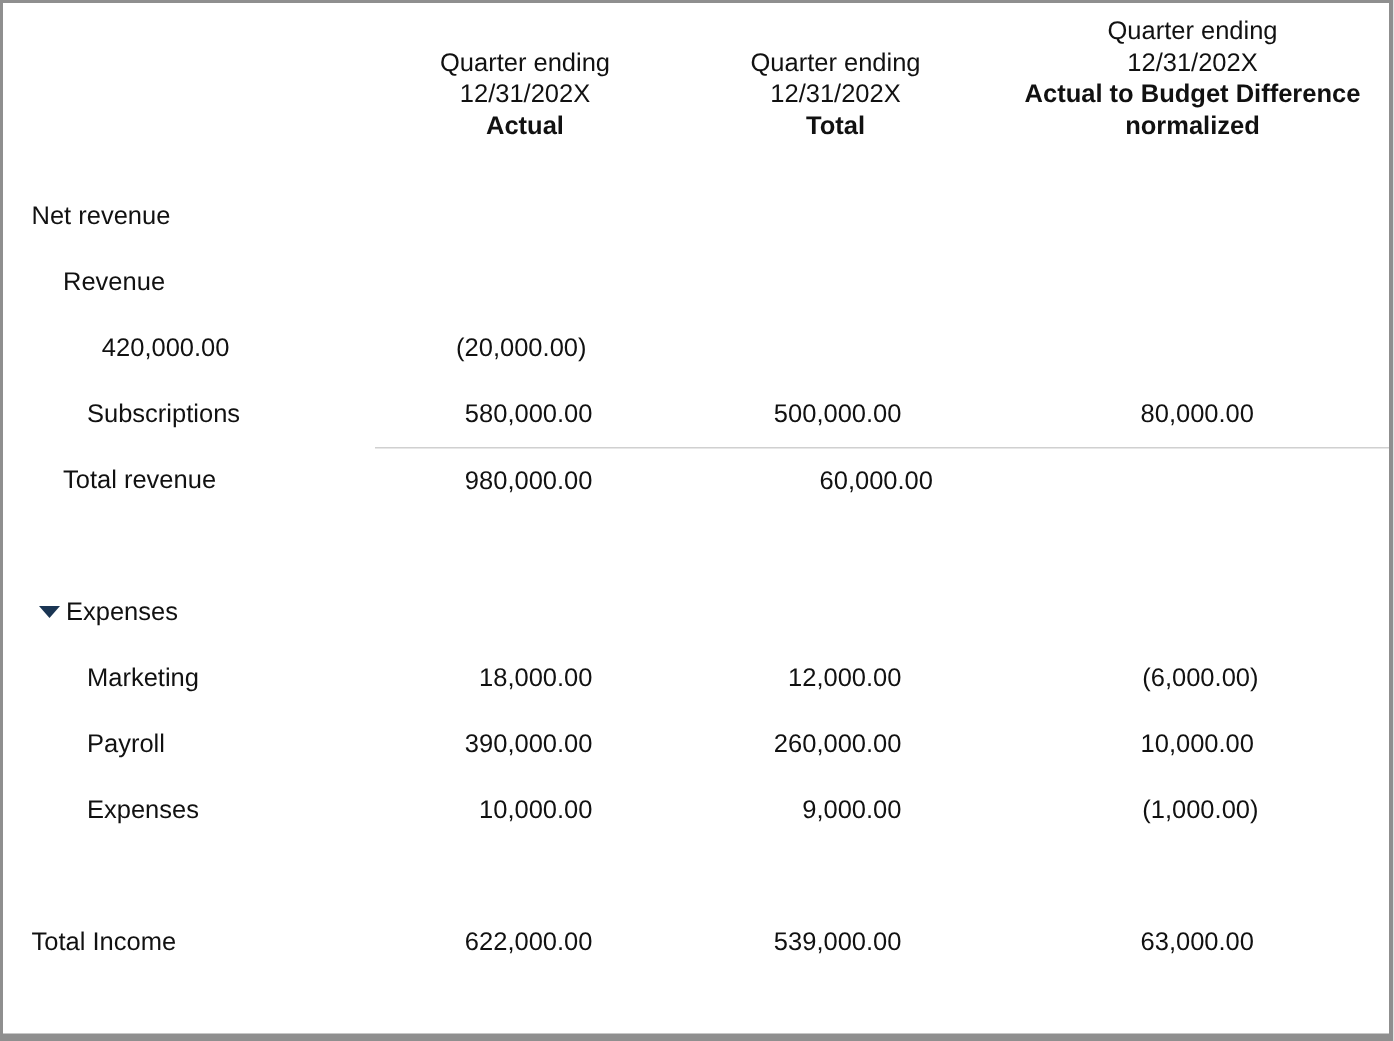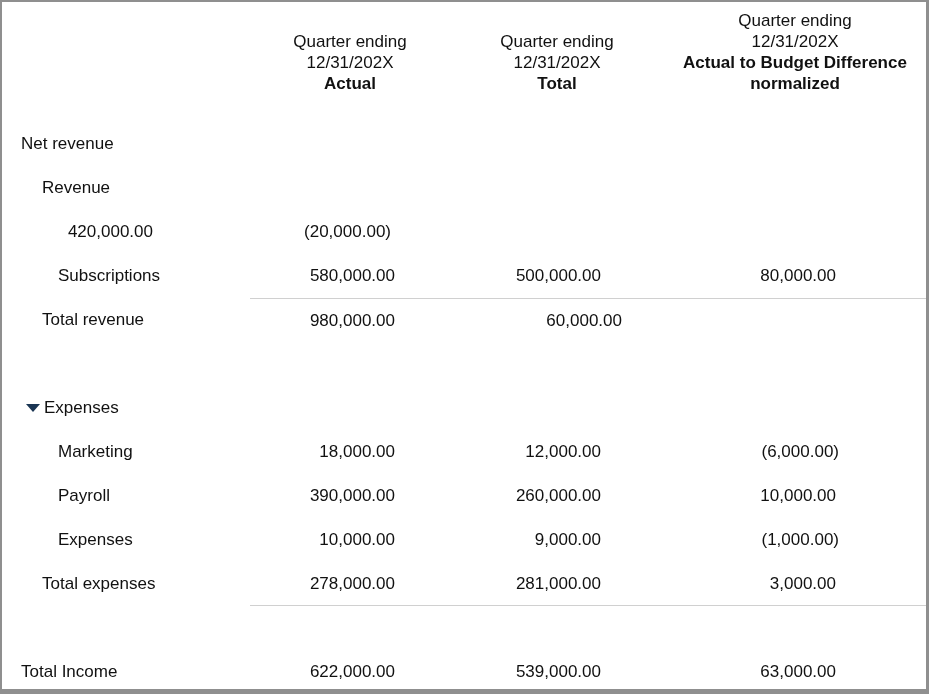--- a/index.html
+++ b/index.html
@@ -138,28 +138,20 @@
 
   <div class="row">
     <div class="label lv2">Expenses</div>
     <div class="nums">
       <div class="cell c1">10,000.00</div>
       <div class="cell c2">9,000.00</div>
       <div class="cell c3 neg">(1,000.00)</div>
     </div>
   </div>
 
-  <div class="row line-below">
-    <div class="label lv1">Total expenses</div>
-    <div class="nums">
-      <div class="cell c1">278,000.00</div>
-      <div class="cell c2">281,000.00</div>
-      <div class="cell c3">3,000.00</div>
-    </div>
-  </div>
 
   <div class="spacer"></div>
 
   <div class="row">
     <div class="label lv0">Total Income</div>
     <div class="nums">
       <div class="cell c1">622,000.00</div>
       <div class="cell c2">539,000.00</div>
       <div class="cell c3">63,000.00</div>
     </div>

